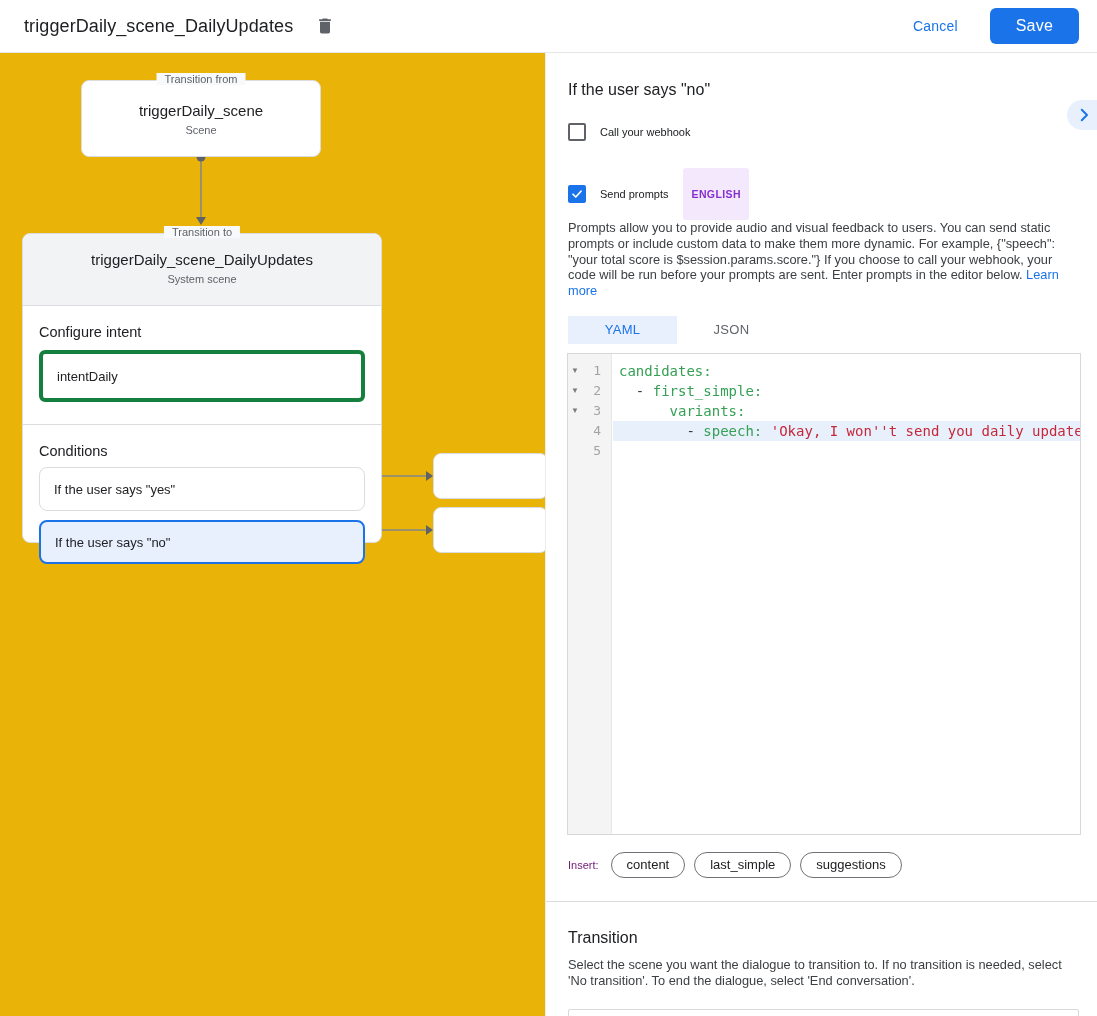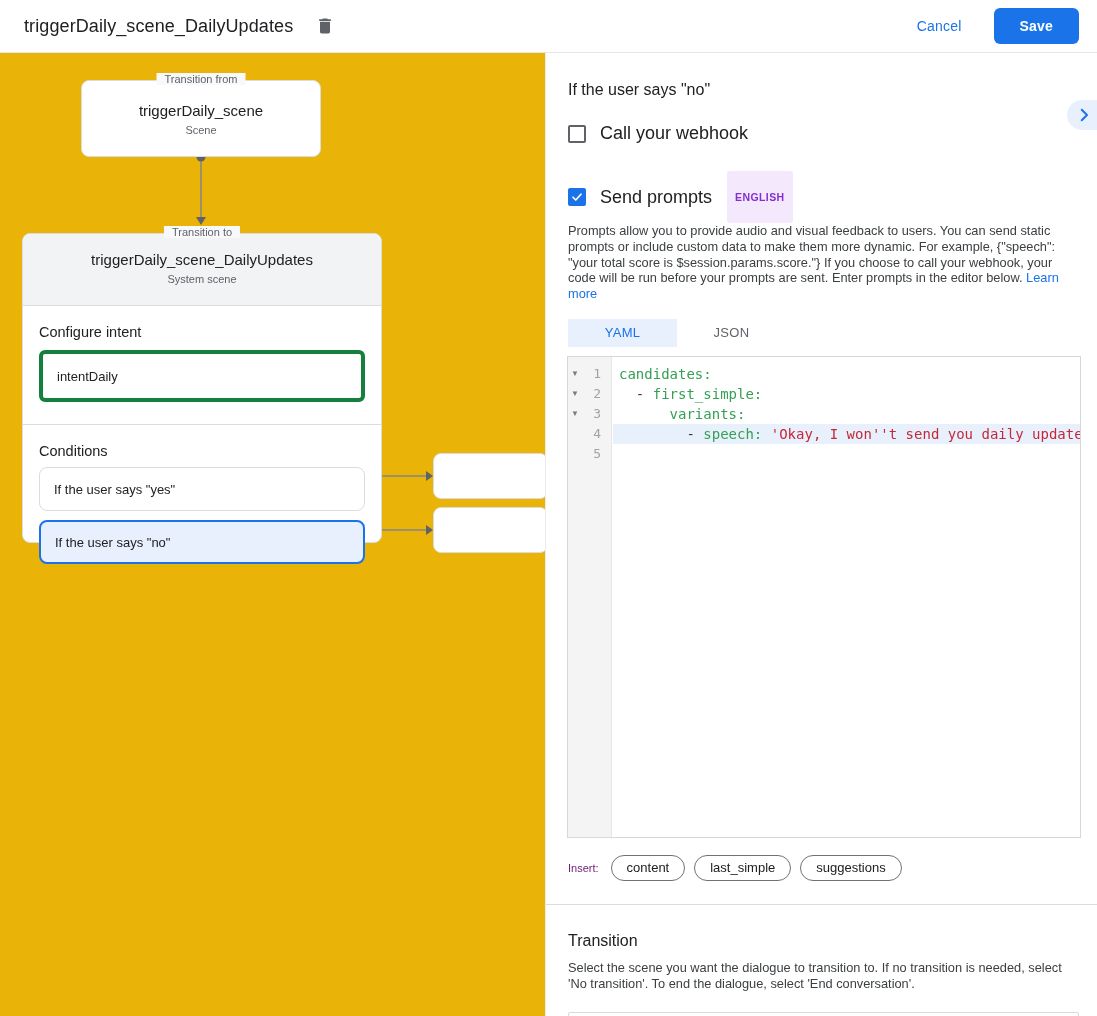--- a/index.html
+++ b/index.html
@@ -5,21 +5,21 @@
   * { margin:0; padding:0; box-sizing:border-box; }
   html,body { width:1097px; height:1016px; background:#fff; font-family:"Liberation Sans", sans-serif; color:#202124; overflow:hidden; }
   .app { position:relative; width:1097px; height:1016px; }
 
   
   .header { position:absolute; top:0; left:0; width:1097px; height:53px; background:#fff; border-bottom:1px solid #e4e6e8; display:flex; align-items:center; z-index:5; }
   .header-title { margin-left:24px; font-size:18px; font-weight:500; color:#202124; letter-spacing:.1px; }
   .trash-btn { margin-left:18px; background:none; border:none; cursor:pointer; display:flex; align-items:center; padding:4px; }
   .header-actions { margin-left:auto; display:flex; align-items:center; margin-right:18px; }
   .cancel-btn { background:none; border:none; color:#1a73e8; font-size:14px; font-weight:500; font-family:inherit; margin-right:32px; cursor:pointer; letter-spacing:.2px; }
-  .save-btn { background:#1a73e8; color:#fff; border:none; border-radius:6px; height:36px; padding:0 26px; font-size:14px; font-weight:700; font-family:inherit; cursor:pointer; letter-spacing:.2px; }
+  .save-btn { background:#1a73e8; color:#fff; border:none; border-radius:6px; height:36px; padding:0 26px; font-size:16px; font-weight:400; font-family:inherit; cursor:pointer; letter-spacing:.2px; }
 
   
   .canvas { position:absolute; top:53px; left:0; width:545px; height:963px; background:#eab308; overflow:hidden; }
   .flow-svg { position:absolute; top:0; left:0; width:545px; height:963px; pointer-events:none; }
 
   .node { position:absolute; background:#fff; border:1px solid #dadce0; border-radius:8px; }
   .node-legend { position:absolute; top:-8px; left:50%; transform:translateX(-50%); background:#f8f9fa; padding:0 8px; font-size:11px; color:#5f6368; white-space:nowrap; }
   .node-from { left:81px; top:27px; width:240px; height:77px; text-align:center; padding-top:21px; }
   .node-title { font-size:15px; color:#202124; }
   .node-sub { font-size:11px; color:#5f6368; margin-top:5px; }
@@ -37,21 +37,21 @@
   
   .panel { position:absolute; top:53px; left:545px; width:552px; height:963px; background:#fff; border-left:1px solid #ececec; }
   .panel-inner { padding:0 18px 0 22px; position:relative; }
   .panel-heading { margin-top:28px; font-size:16px; color:#202124; }
   .expand-btn { position:absolute; right:0; top:19px; width:30px; height:30px; background:#e8f0fe; border:none; border-radius:16px 0 0 16px; cursor:pointer; display:flex; align-items:center; justify-content:center; padding-left:4px; }
 
   .check-row { display:flex; align-items:center; margin-top:24px; }
   .check-row.second { margin-top:27px; }
   .checkbox { width:18px; height:18px; border:2px solid #5f6368; border-radius:2px; background:#fff; flex:0 0 auto; cursor:pointer; }
   .checkbox.checked { background:#1a73e8; border-color:#1a73e8; display:flex; align-items:center; justify-content:center; }
-  .check-label { margin-left:14px; font-size:18px; font-weight:500; color:#202124; }
+  .check-label { margin-left:14px; font-size:11px; font-weight:500; color:#202124; }
   .lang-badge { margin-left:15px; background:#f4e8fd; color:#8430ce; font-size:10.5px; font-weight:700; letter-spacing:.4px; padding:20px 8px; border-radius:3px; }
 
   .panel-desc { font-size:12.8px; line-height:15.8px; color:#3c4043; width:514px; }
   .link { color:#1a73e8; text-decoration:none; cursor:pointer; }
 
   .tabs { display:flex; margin-top:17px; }
   .tab { width:109px; height:28px; line-height:28px; text-align:center; font-size:13px; font-weight:500; letter-spacing:.3px; color:#5f6368; cursor:pointer; background:transparent; border:none; font-family:inherit; }
   .tab.active { background:#e8f0fe; color:#1a73e8; }
 
   .editor { position:relative; margin-top:9px; margin-left:-1px; width:514px; height:482px; border:1px solid #d8d8d8; background:#fff; overflow:hidden; cursor:text; }

